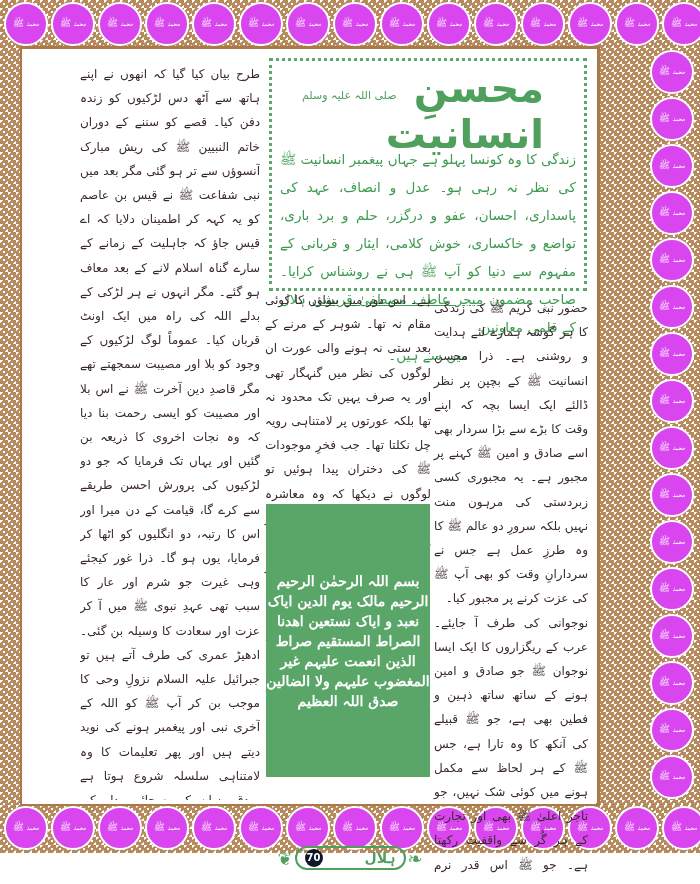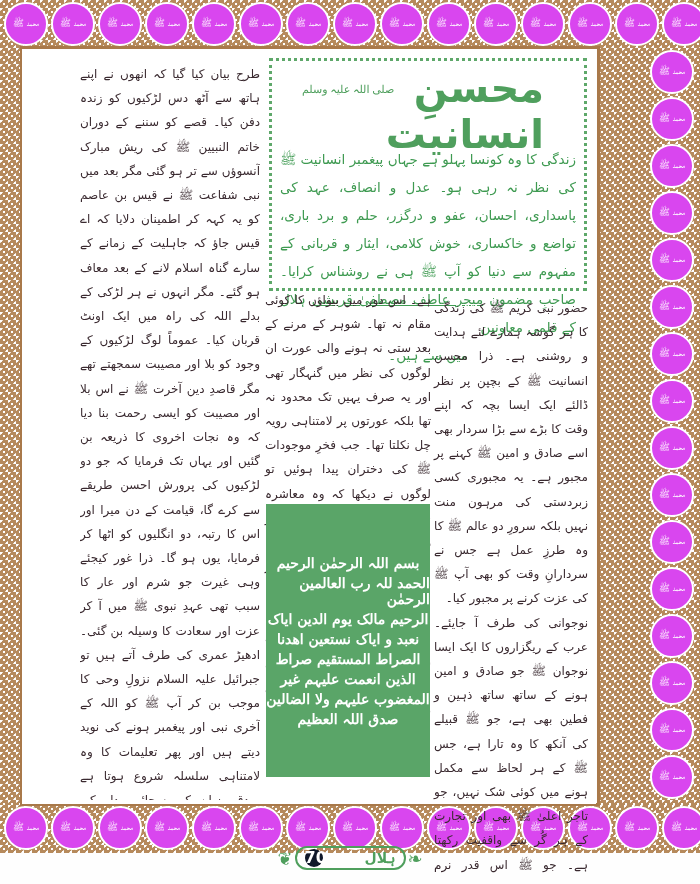--- a/index.html
+++ b/index.html
@@ -21,40 +21,40 @@
   .medallion-col { position:absolute; display:flex; flex-direction:column; gap:3px; }
   .medallion { width:44px; height:44px; border-radius:50%; background:#d946ef; border:2px solid #fff; box-sizing:border-box;
     display:flex; align-items:center; justify-content:center; color:#fff; font-size:13px; font-family:"DejaVu Serif", serif; }
   .rule { position:absolute; background:#a9794a; }
 
   .content { position:absolute; left:22px; top:50px; width:574px; height:754px; background:#ffffff; }
 
   
   .title-box { position:absolute; left:247px; top:8px; width:318px; height:233px; border:3px dotted #5ea86a; box-sizing:border-box; background:#fff; }
   .title { position:absolute; right:40px; top:4px; font-size:40px; font-weight:bold; color:#4f9f5d; direction:rtl; font-family:"DejaVu Sans", sans-serif; }
-  .title-honorific { position:absolute; left:30px; top:22px; font-size:11px; color:#4f9f5d;font-family:Liberation Serif, serif; }
+  .title-honorific { position:absolute; left:30px; top:28px; font-size:11px; color:#4f9f5d; }
   .intro { position:absolute; left:8px; right:8px; top:84px; direction:rtl; text-align:justify; color:#3e9a51; font-size:13.5px; line-height:28px; }
   .intro .author { text-decoration:underline; }
   .intro-end { text-align:center; display:block; }
 
   
   .col { position:absolute; direction:rtl; text-align:justify; color:#3a2a30; font-size:12px; line-height:24.2px; font-family:"DejaVu Sans", sans-serif; }
   .col p { margin:0; }
   .col-right { left:412px; top:246px; width:154px; }
   .col-mid { left:243px; top:238px; width:166px; }
   .col-left { left:58px; top:12px; width:180px; }
 
   .calligraphy { position:absolute; left:244px; top:454px; width:164px; height:273px; background:#5aa568; color:#fff;
     display:flex; flex-direction:column; justify-content:center; align-items:center; gap:4px; direction:rtl; font-family:"DejaVu Serif", serif; }
   .calligraphy span { font-size:14px; font-weight:bold; letter-spacing:1px; }
 
   .page-num-wrap { position:absolute; left:295px; top:840px; width:110px; height:36px; display:flex; align-items:center; justify-content:center; }
   .ornament { color:#4f9f5d; font-size:18px; }
   .page-pill { display:flex; align-items:center; gap:2px; border:2px solid #4f9f5d; border-radius:14px; padding:1px 8px; margin:0 2px; }
-  .page-number { display:inline-block; width:18px; height:18px; border-radius:50%; background:#0f172a; color:#fff; font-size:16px; line-height:18px; text-align:center; font-weight:bold; }
+  .page-number { display:inline-block; width:18px; height:18px; border-radius:50%; background:#0f172a; color:#fff; font-size:10px; line-height:18px; text-align:center; font-weight:bold; }
   .mag-name { color:#4f9f5d; font-size:14px; font-weight:bold; direction:rtl;padding-left:40px; }
 </style>
 </head>
 <body>
 
 <div class="page">
   <div class="band band-top"></div>
   <div class="band band-left"></div>
   <div class="band band-right"></div>
   <div class="band band-bottom"></div>
@@ -135,21 +135,20 @@
 
     </div>
 
     <div class="col col-mid">
       <p>ہے۔ اس دور میں بیواؤں کا کوئی مقام نہ تھا۔ شوہر کے مرنے کے بعد ستی نہ ہونے والی عورت ان لوگوں کی نظر میں گنہگار تھی اور یہ صرف یہیں تک محدود نہ تھا بلکہ عورتوں پر لامتناہی رویہ چل نکلتا تھا۔ جب فخرِ موجودات ﷺ کی دختران پیدا ہوئیں تو لوگوں نے دیکھا کہ وہ معاشرہ جس میں پیدا ہونے والی لڑکی کو زندہ دفن کر دیا جاتا تھا، اب پیدا ہونے والی لڑکیوں کو اپنے لئے روزِ محشر میں وجہ بخشش سمجھتا ہے۔</p>
       <p>علامہ شبلی نعمانی کی تصنیف سیرت النبی ﷺ جلد ششم میں صفحہ 262 پر بنو تمیم کے رئیس قیس بن عاصم کا قصہ اس</p>
     </div>
 
     <div class="calligraphy">
       <span>بسم اللہ الرحمٰن الرحیم</span>
-      <span>الحمد للہ رب العالمین الرحمٰن</span>
       <span>الرحیم مالک یوم الدین ایاک</span>
       <span>نعبد و ایاک نستعین اھدنا</span>
       <span>الصراط المستقیم صراط</span>
       <span>الذین انعمت علیہم غیر</span>
       <span>المغضوب علیہم ولا الضالین</span>
       <span>صدق اللہ العظیم</span>
     </div>
 
     <div class="col col-left" style="height:738px; overflow:hidden;">
       <p>طرح بیان کیا گیا کہ انھوں نے اپنے ہاتھ سے آٹھ دس لڑکیوں کو زندہ دفن کیا۔ قصے کو سننے کے دوران خاتم النبیین ﷺ کی ریش مبارک آنسوؤں سے تر ہو گئی مگر بعد میں نبی شفاعت ﷺ نے قیس بن عاصم کو یہ کہہ کر اطمینان دلایا کہ اے قیس جاؤ کہ جاہلیت کے زمانے کے سارے گناہ اسلام لانے کے بعد معاف ہو گئے۔ مگر انہوں نے ہر لڑکی کے بدلے اللہ کی راہ میں ایک اونٹ قربان کیا۔ عموماً لوگ لڑکیوں کے وجود کو بلا اور مصیبت سمجھتے تھے مگر قاصدِ دین آخرت ﷺ نے اس بلا اور مصیبت کو ایسی رحمت بنا دیا کہ وہ نجات اخروی کا ذریعہ بن گئیں اور یہاں تک فرمایا کہ جو دو لڑکیوں کی پرورش احسن طریقے سے کرے گا، قیامت کے دن میرا اور اس کا رتبہ، دو انگلیوں کو اٹھا کر فرمایا، یوں ہو گا۔ ذرا غور کیجئے وہی غیرت جو شرم اور عار کا سبب تھی عہدِ نبوی ﷺ میں آ کر عزت اور سعادت کا وسیلہ بن گئی۔ ادھیڑ عمری کی طرف آتے ہیں تو جبرائیل علیہ السلام نزولِ وحی کا موجب بن کر آپ ﷺ کو اللہ کے آخری نبی اور پیغمبر ہونے کی نوید دیتے ہیں اور پھر تعلیمات کا وہ لامتناہی سلسلہ شروع ہوتا ہے صدق، زبان کی سچائی، دل کی سچائی، عمل کی سچائی، سخاوت، عفت و پاکبازی، دیانتداری اور امانت، شرم و حیا، رحم، عدل و انصاف، عہد کی پابندی، احسان و عفو و درگزر، حلم و برد باری، تواضع و خاکساری، خوش کلامی، ایثار، غرض کہ زندگی کا وہ کون سا پہلو ہے جہاں پیغمبر انسانیت کی نظر نہ رہی ہو اور جس کے بارے میں آپ ﷺ نے انسانوں کو روشناس نہ کرایا ہو۔</p>

